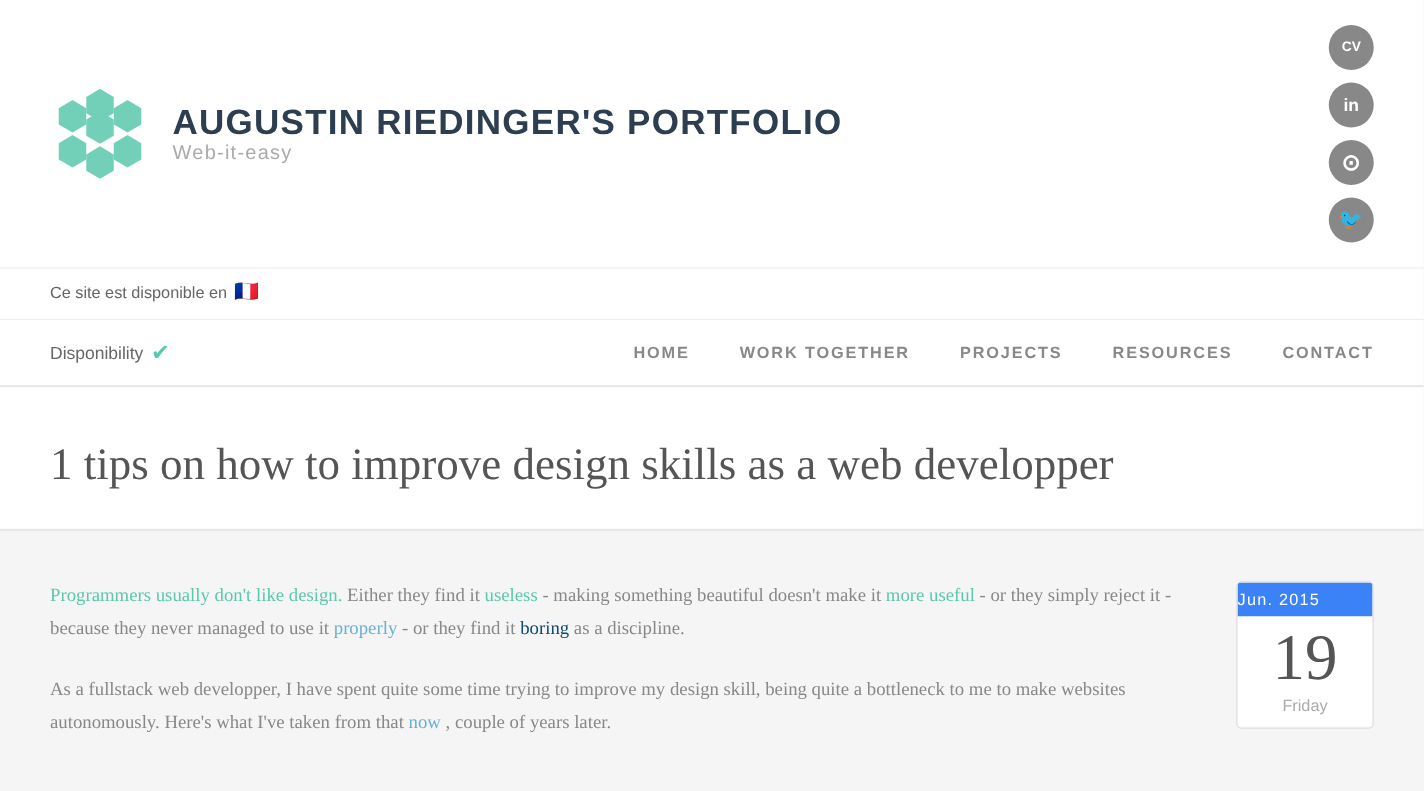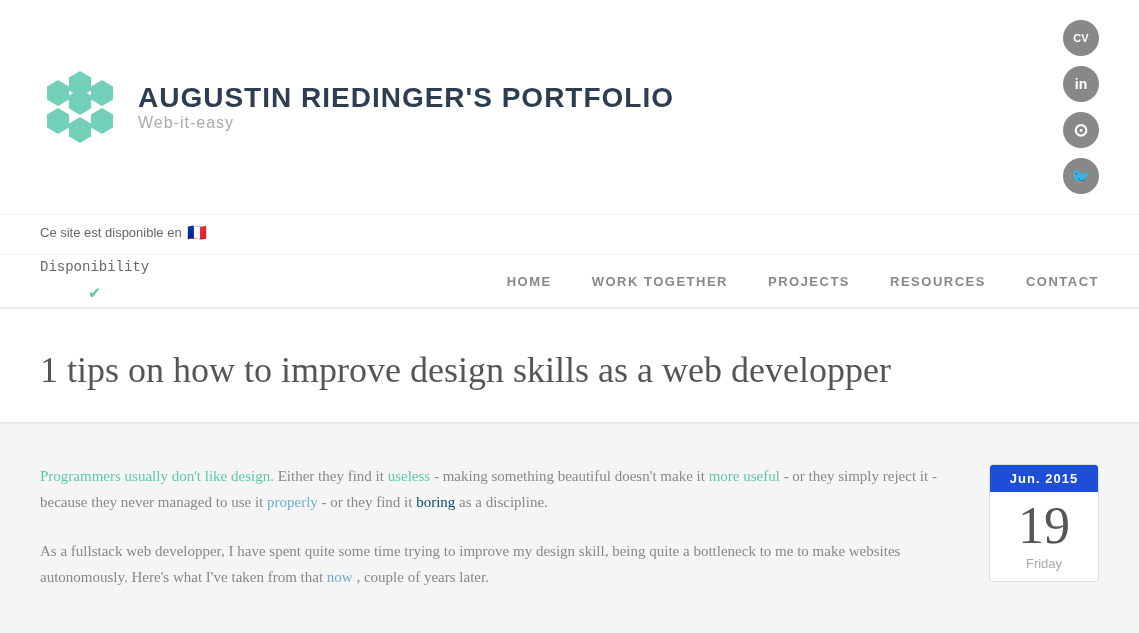--- a/index.html
+++ b/index.html
@@ -119,24 +119,23 @@
       align-items: center;
       justify-content: space-between;
       border-bottom: 2px solid #e8e8e8;
       min-height: 54px;
     }
 
     .availability {
       display: flex;
       align-items: center;
       gap: 6px;
-      font-family: Liberation Mono, monospace;
+      font-family: Liberation Sans, sans-serif;
       font-size: 14px;
       color: #666;
-      flex-direction: column;
     }
 
     .availability-check {
       font-size: 18px;
     }
 
     .nav-links {
       display: flex;
       gap: 40px;
       list-style: none;
@@ -193,27 +192,27 @@
       width: 110px;
       flex-shrink: 0;
       border: 1px solid #ddd;
       border-radius: 4px;
       overflow: hidden;
       height: fit-content;
       background: #fff;
     }
 
     .date-card-month {
-      background: #1d4ed8;
+      background: #3b82f6;
       color: #fff;
-      text-align: center;
+      text-align: left;
       padding: 6px 0;
       font-family: Arial, sans-serif;
       font-size: 13px;
-      font-weight: 700;
+      font-weight: 400;
       letter-spacing: 1px;
     }
 
     .date-card-day {
       text-align: center;
       font-family: 'Georgia', serif;
       font-size: 52px;
       font-weight: 400;
       color: #555;
       padding: 8px 0 4px;

